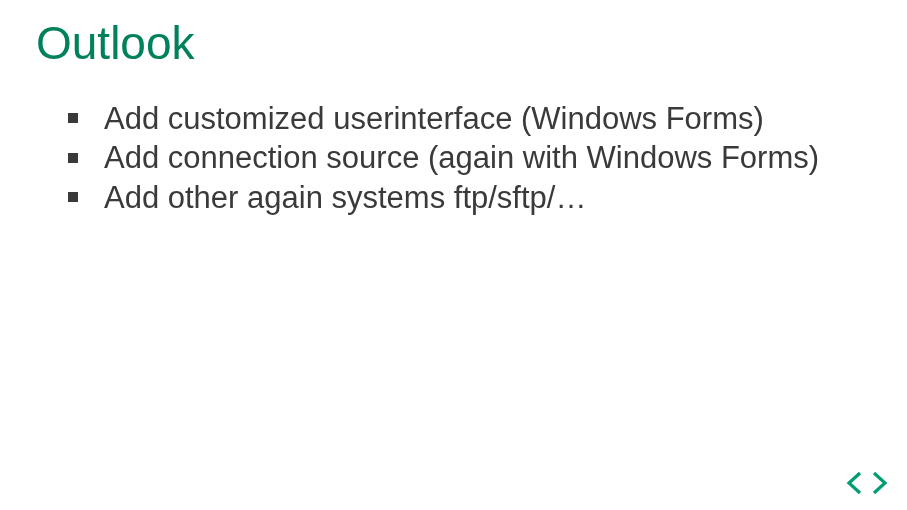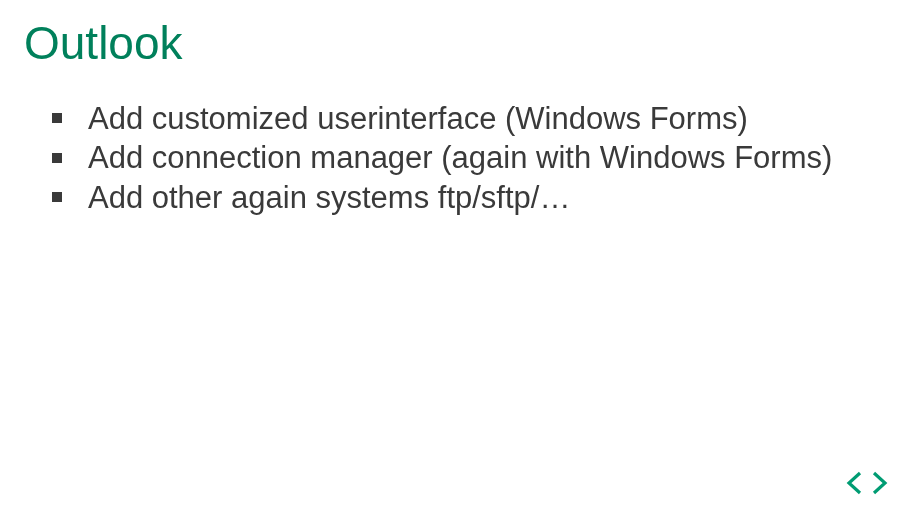--- a/index.html
+++ b/index.html
@@ -14,30 +14,30 @@
     overflow: hidden;
   }
   .slide {
     box-sizing: border-box;
     width: 100%;
     height: 100%;
     padding: 18px 28px 0 24px;
     position: relative;
   }
   h1.title {
-    margin: 0 0 30px 0;
+    margin: 0 0 30px 12px;
     font-weight: 400;
     font-size: 46px;
     line-height: 1.1;
     color: #00805b;
     letter-spacing: 0px;
   }
   ul.bullets {
     list-style: none;
-    margin: 0;
+    margin: 16px;
     padding: 0 10px 0 28px;
   }
   ul.bullets li {
     position: relative;
     font-size: 31px;
     line-height: 1.28;
     color: #3a3a3a;
     padding-left: 36px;
     margin: 0;
     font-weight: 400;
@@ -60,21 +60,21 @@
     display: block;
   }
 </style>
 </head>
 <body>
 
 <div class="slide">
   <h1 class="title">Outlook</h1>
   <ul class="bullets">
     <li>Add customized userinterface (Windows Forms)</li>
-    <li>Add connection manager (again with Windows Forms)</li>
+    <li>Add connection source (again with Windows Forms)</li>
     <li>Add other again systems ftp/sftp/…</li>
   </ul>
   <div class="logo">
     <svg width="44" height="26" viewBox="0 0 44 26" xmlns="http://www.w3.org/2000/svg">
       <g fill="none" stroke="#009c73" stroke-width="3.2" stroke-linecap="butt" stroke-linejoin="miter">
 
         <polyline points="15,3 4,13 15,23"></polyline>
 
         <polyline points="29,3 40,13 29,23"></polyline>
       </g>

